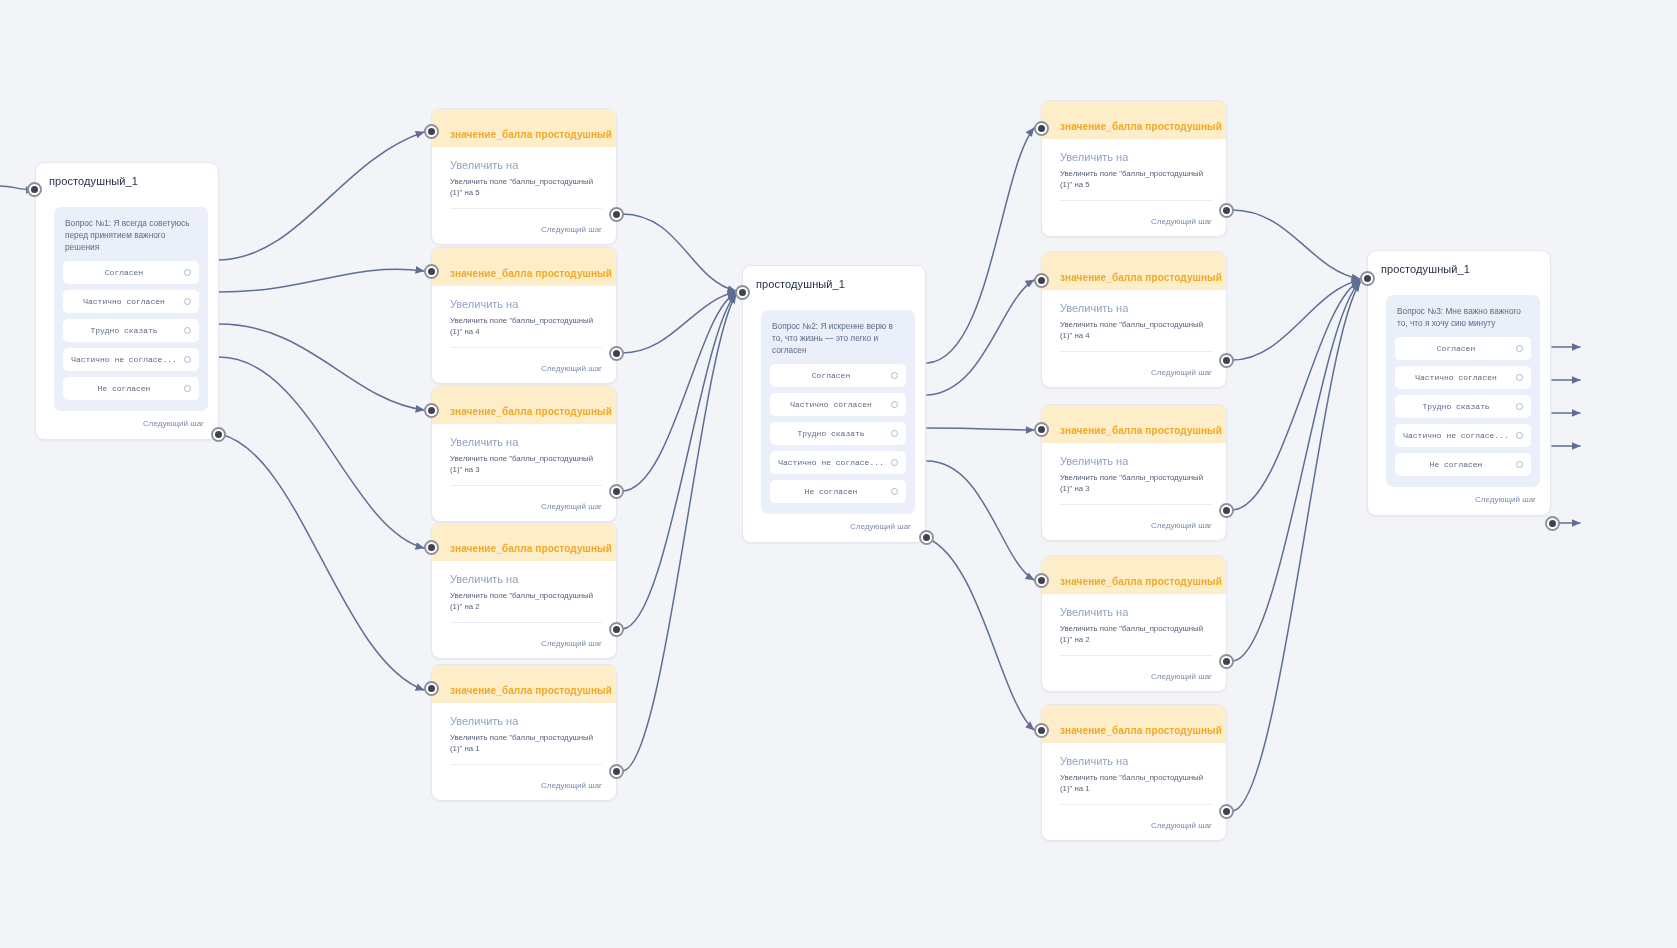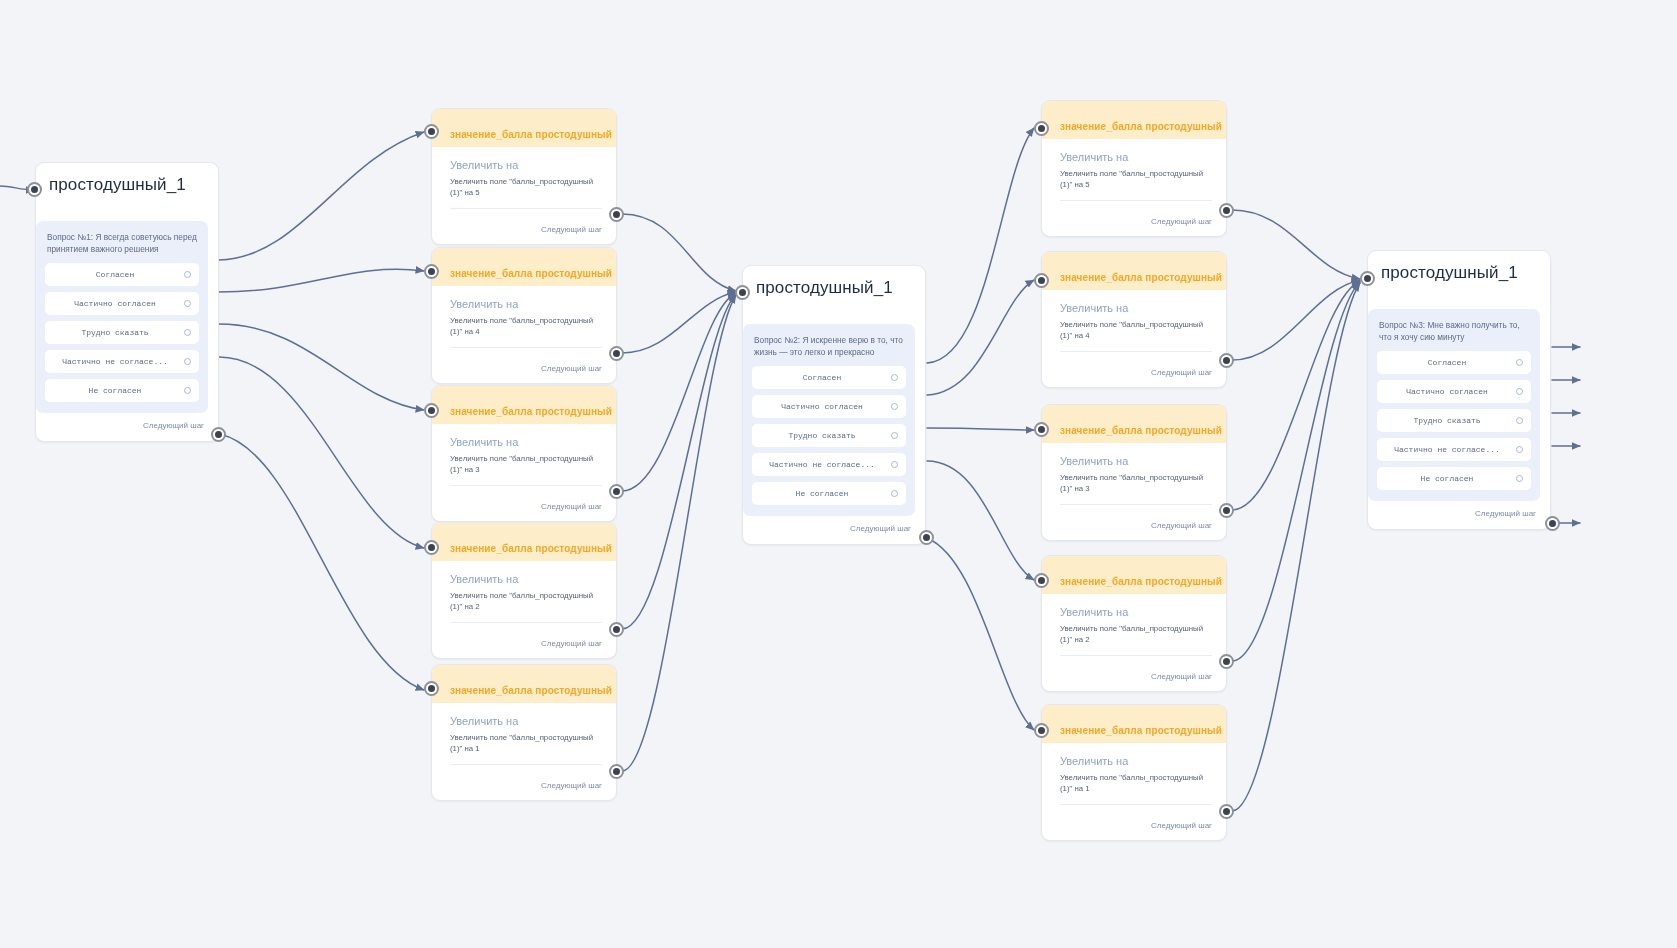--- a/index.html
+++ b/index.html
@@ -25,27 +25,27 @@
     background: #ffffff;
     border: 1px solid #e4e7ec;
     border-radius: 9px;
     box-shadow: 0 1px 2px rgba(16,24,40,0.05);
     z-index: 3;
   }
 
   
   .q-node { width: 197px; }
   .q-title {
-    font-size: 17px;
+    font-size: 11px;
     color: #1f2a44;
-    padding: 12px 13px 26px 13px;
+    padding: 12px 13px 20px 13px;
     letter-spacing: .1px;
   }
   .q-body {
-    margin: 0 10px 8px 0;
+    margin: 0 10px 8px 18px;
     background: #eaeffa;
     border-radius: 7px;
     padding: 10px 9px 11px 9px;
   }
   .q-text {
     font-size: 8.3px;
     line-height: 1.45;
     color: #5d6b87;
     padding: 0 2px 8px 2px;
   }
@@ -227,21 +227,21 @@
           <div class="q-opt">
             <span>Не согласен</span>
             <div class="q-radio"></div>
           </div>
         </div>
         <div class="q-foot">Следующий шаг</div>
       </div>
       <div class="node q-node" style="left: 742px; top: 265px; width: 184px;">
         <div class="q-title">простодушный_1</div>
         <div class="q-body">
-          <div class="q-text">Вопрос №2: Я искренне верю в то, что жизнь — это легко и прекрасно</div>
+          <div class="q-text">Вопрос №2: Я искренне верю в то, что жизнь — это легко и согласен</div>
           <div class="q-opt">
             <span>Согласен</span>
             <div class="q-radio"></div>
           </div>
           <div class="q-opt">
             <span>Частично согласен</span>
             <div class="q-radio"></div>
           </div>
           <div class="q-opt">
             <span>Трудно сказать</span>
@@ -254,21 +254,21 @@
           <div class="q-opt">
             <span>Не согласен</span>
             <div class="q-radio"></div>
           </div>
         </div>
         <div class="q-foot">Следующий шаг</div>
       </div>
       <div class="node q-node" style="left: 1367px; top: 250px; width: 184px;">
         <div class="q-title">простодушный_1</div>
         <div class="q-body">
-          <div class="q-text">Вопрос №3: Мне важно получить то, что я хочу сию минуту</div>
+          <div class="q-text">Вопрос №3: Мне важно важного то, что я хочу сию минуту</div>
           <div class="q-opt">
             <span>Согласен</span>
             <div class="q-radio"></div>
           </div>
           <div class="q-opt">
             <span>Частично согласен</span>
             <div class="q-radio"></div>
           </div>
           <div class="q-opt">
             <span>Трудно сказать</span>

